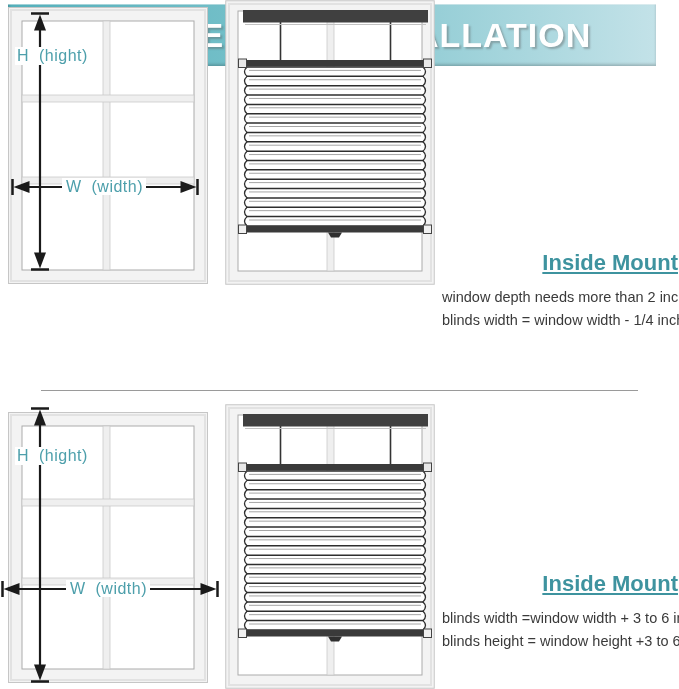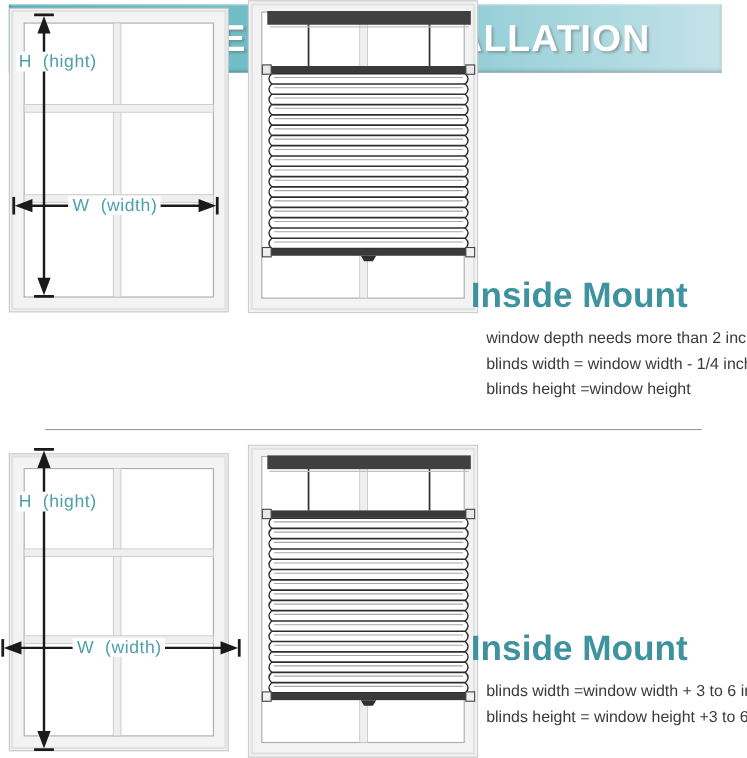--- a/index.html
+++ b/index.html
@@ -24,22 +24,23 @@
   .win-blind-1{left:225px;top:90;width:210px;height:285px;}
   .win-measure-2{left:0;top:404px;width:220px;height:285px;}
   .win-blind-2{left:225px;top:404px;width:210px;height:285px;}
   svg{display:block;}
   .svg-label{fill:#4d9fab;font-size:16px;font-family:"Liberation Sans",sans-serif;white-space:pre;letter-spacing:.5px;}
   
   .info{position:absolute;width:250px;}
   .info-inside{left:428px;top:250px;}
   .info-outside{left:428px;top:571px;}
   .info h2{
-    margin:0 0 14px 0;text-align:left;font-size:32px;font-weight:700;color:#3e939f;
+    margin:0 0 14px 0;text-align:right;font-size:22px;font-weight:700;color:#3e939f;
     font-family:"Liberation Sans",sans-serif;
+    text-decoration:underline;
   }
   .info p{
     margin:0 0 8px 0;padding-left:14px;font-size:14.5px;line-height:15px;color:#3a3a3a;
     font-family:"Liberation Sans",sans-serif;white-space:nowrap;
   }
   .divider{position:absolute;left:41px;top:390px;width:597px;height:1px;background:#9a9a9a;}
 </style>
 </head>
 <body>
 
@@ -149,21 +150,20 @@
   </svg>
 
   <svg class="illu win-blind-1" width="210" height="285" viewBox="0 0 210 285">
     <use href="#blind-window"></use>
   </svg>
 
   <div class="info info-inside">
     <h2>Inside Mount</h2>
     <p>window depth needs more than 2 inches</p>
     <p>blinds width = window width - 1/4 inch</p>
-    <p>blinds height =window height</p>
   </div>
 
   <div class="divider"></div>
 
   <svg class="illu win-measure-2" width="220" height="285" viewBox="0 0 220 285">
     <g>
       <rect x="8.5" y="8.5" width="199" height="270" fill="#f3f3f3" stroke="#c6c6c6" stroke-width="1"></rect>
       <rect x="11" y="11" width="194" height="265" fill="none" stroke="#e2e2e2" stroke-width="2"></rect>
       <rect x="22" y="22" width="172" height="243" fill="#ffffff" stroke="#ababab" stroke-width="1"></rect>
       <rect x="103" y="22" width="7" height="243" fill="#efefef" stroke="#c6c6c6" stroke-width=".75"></rect>

